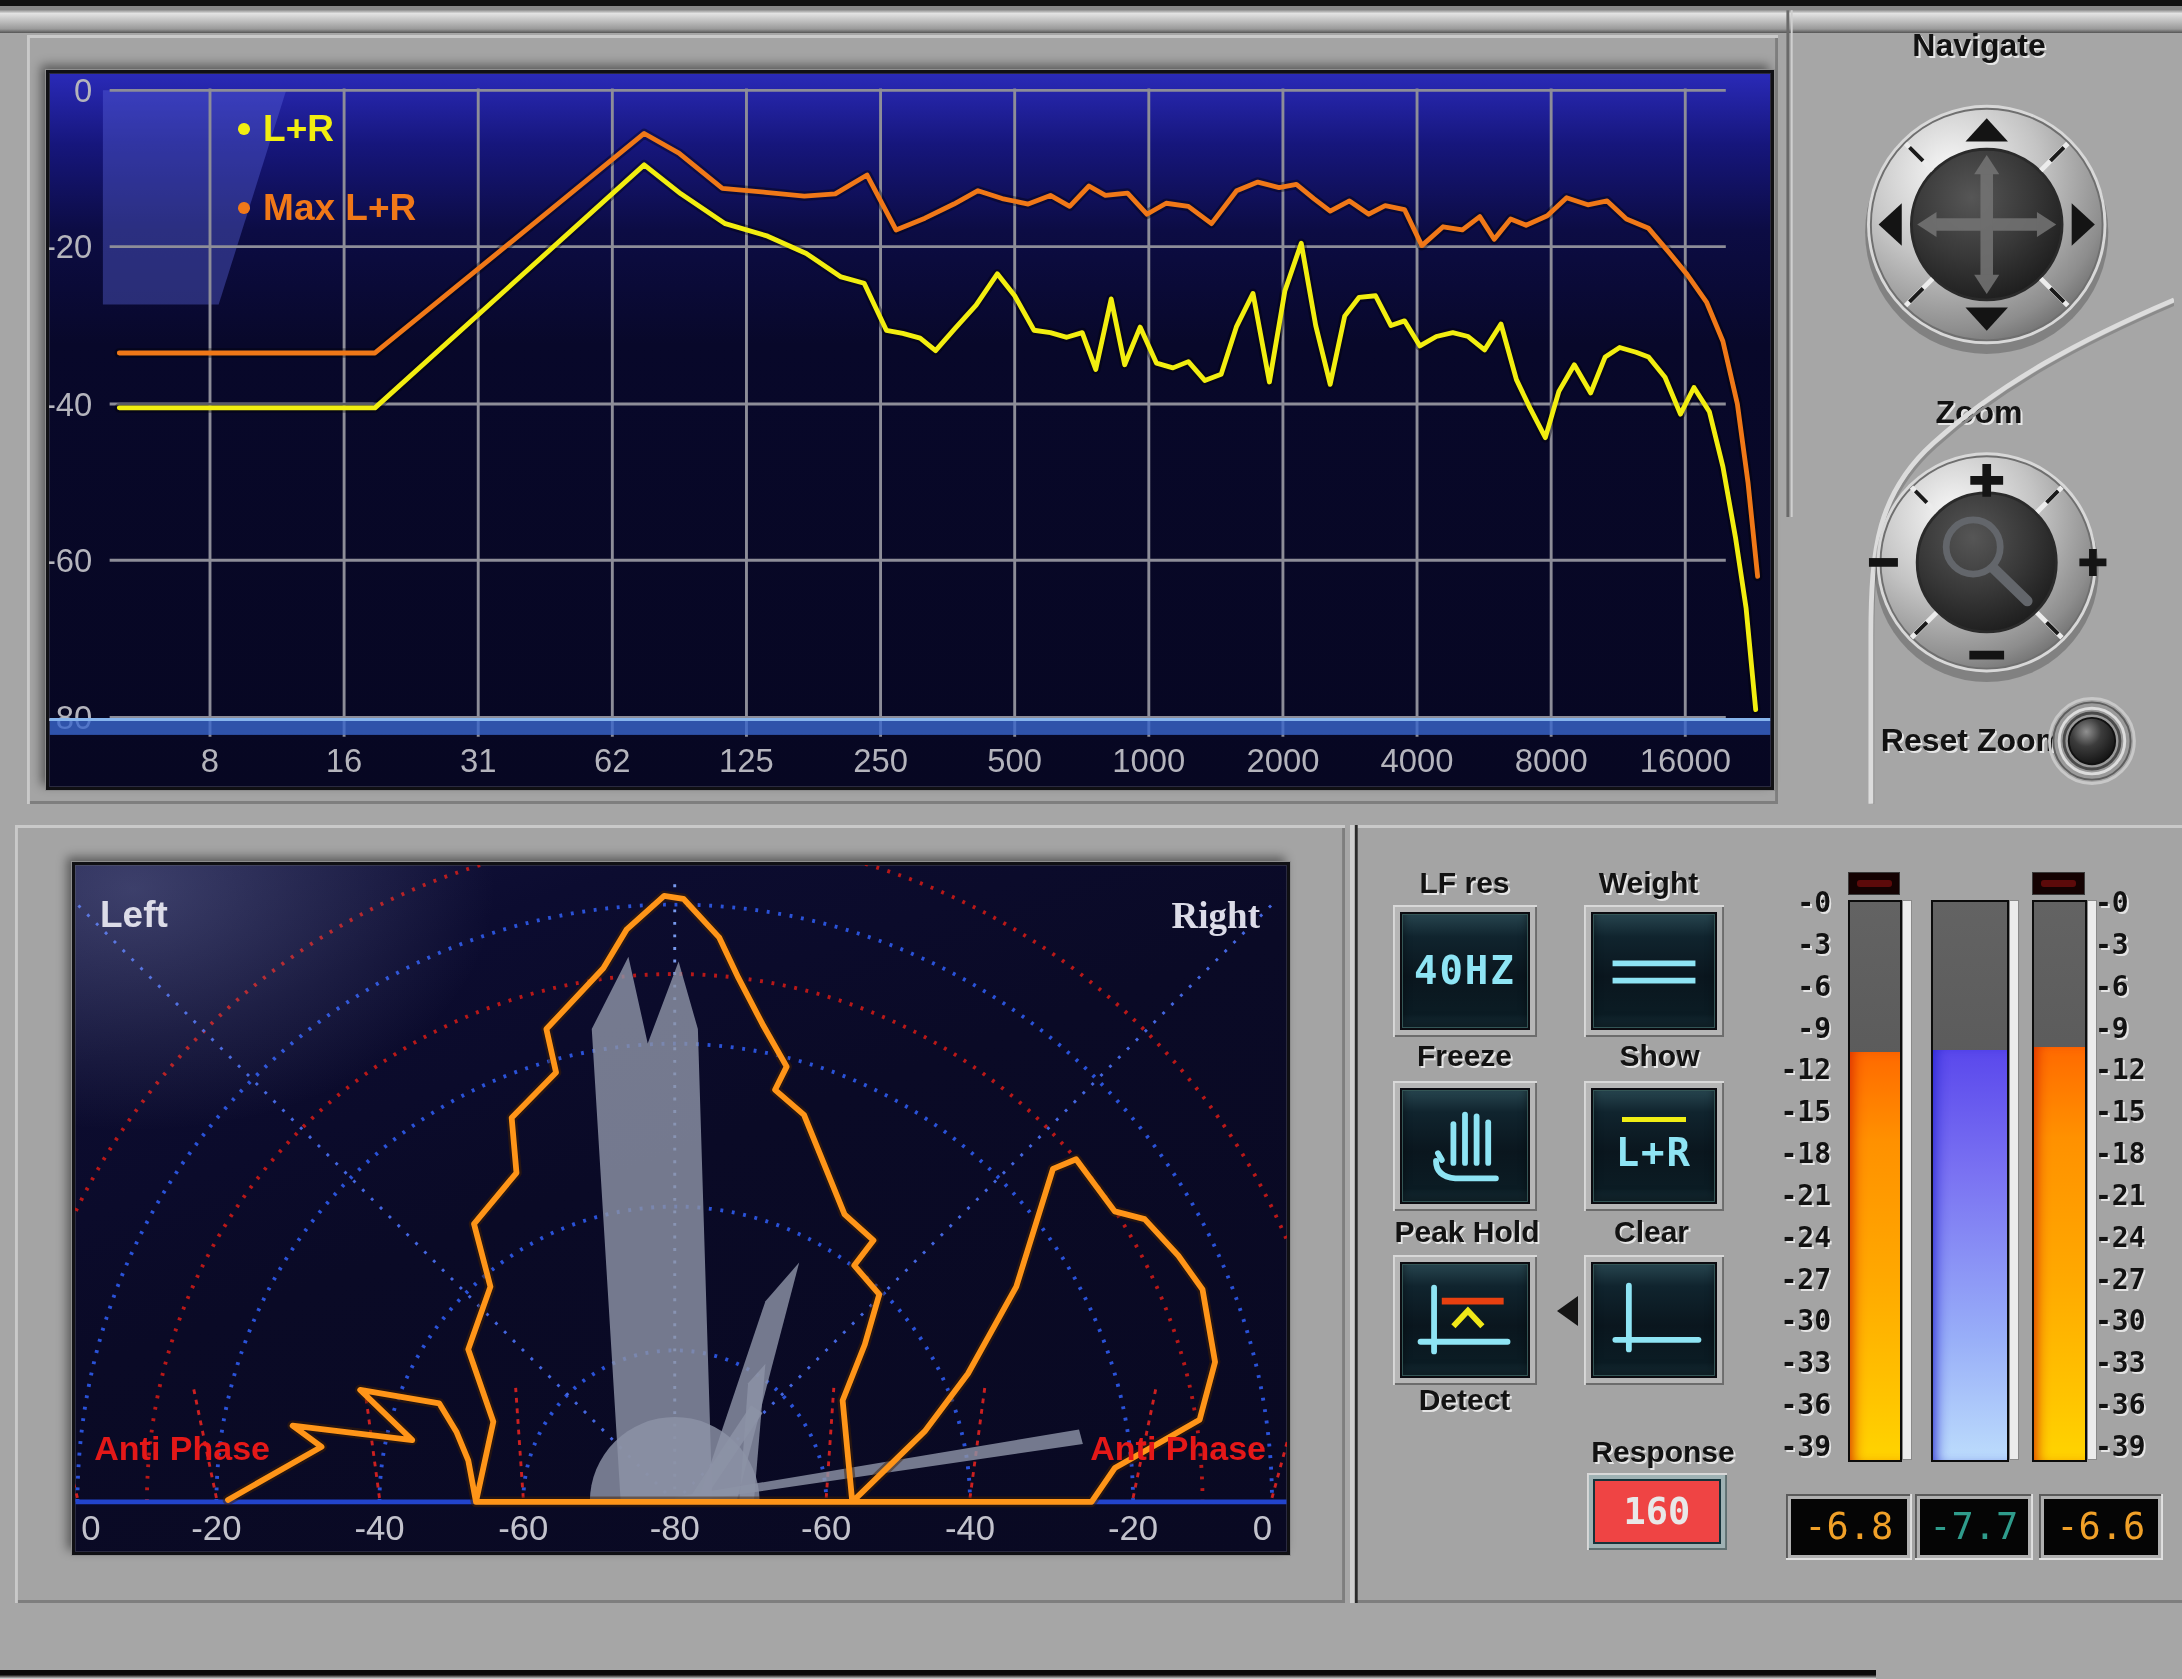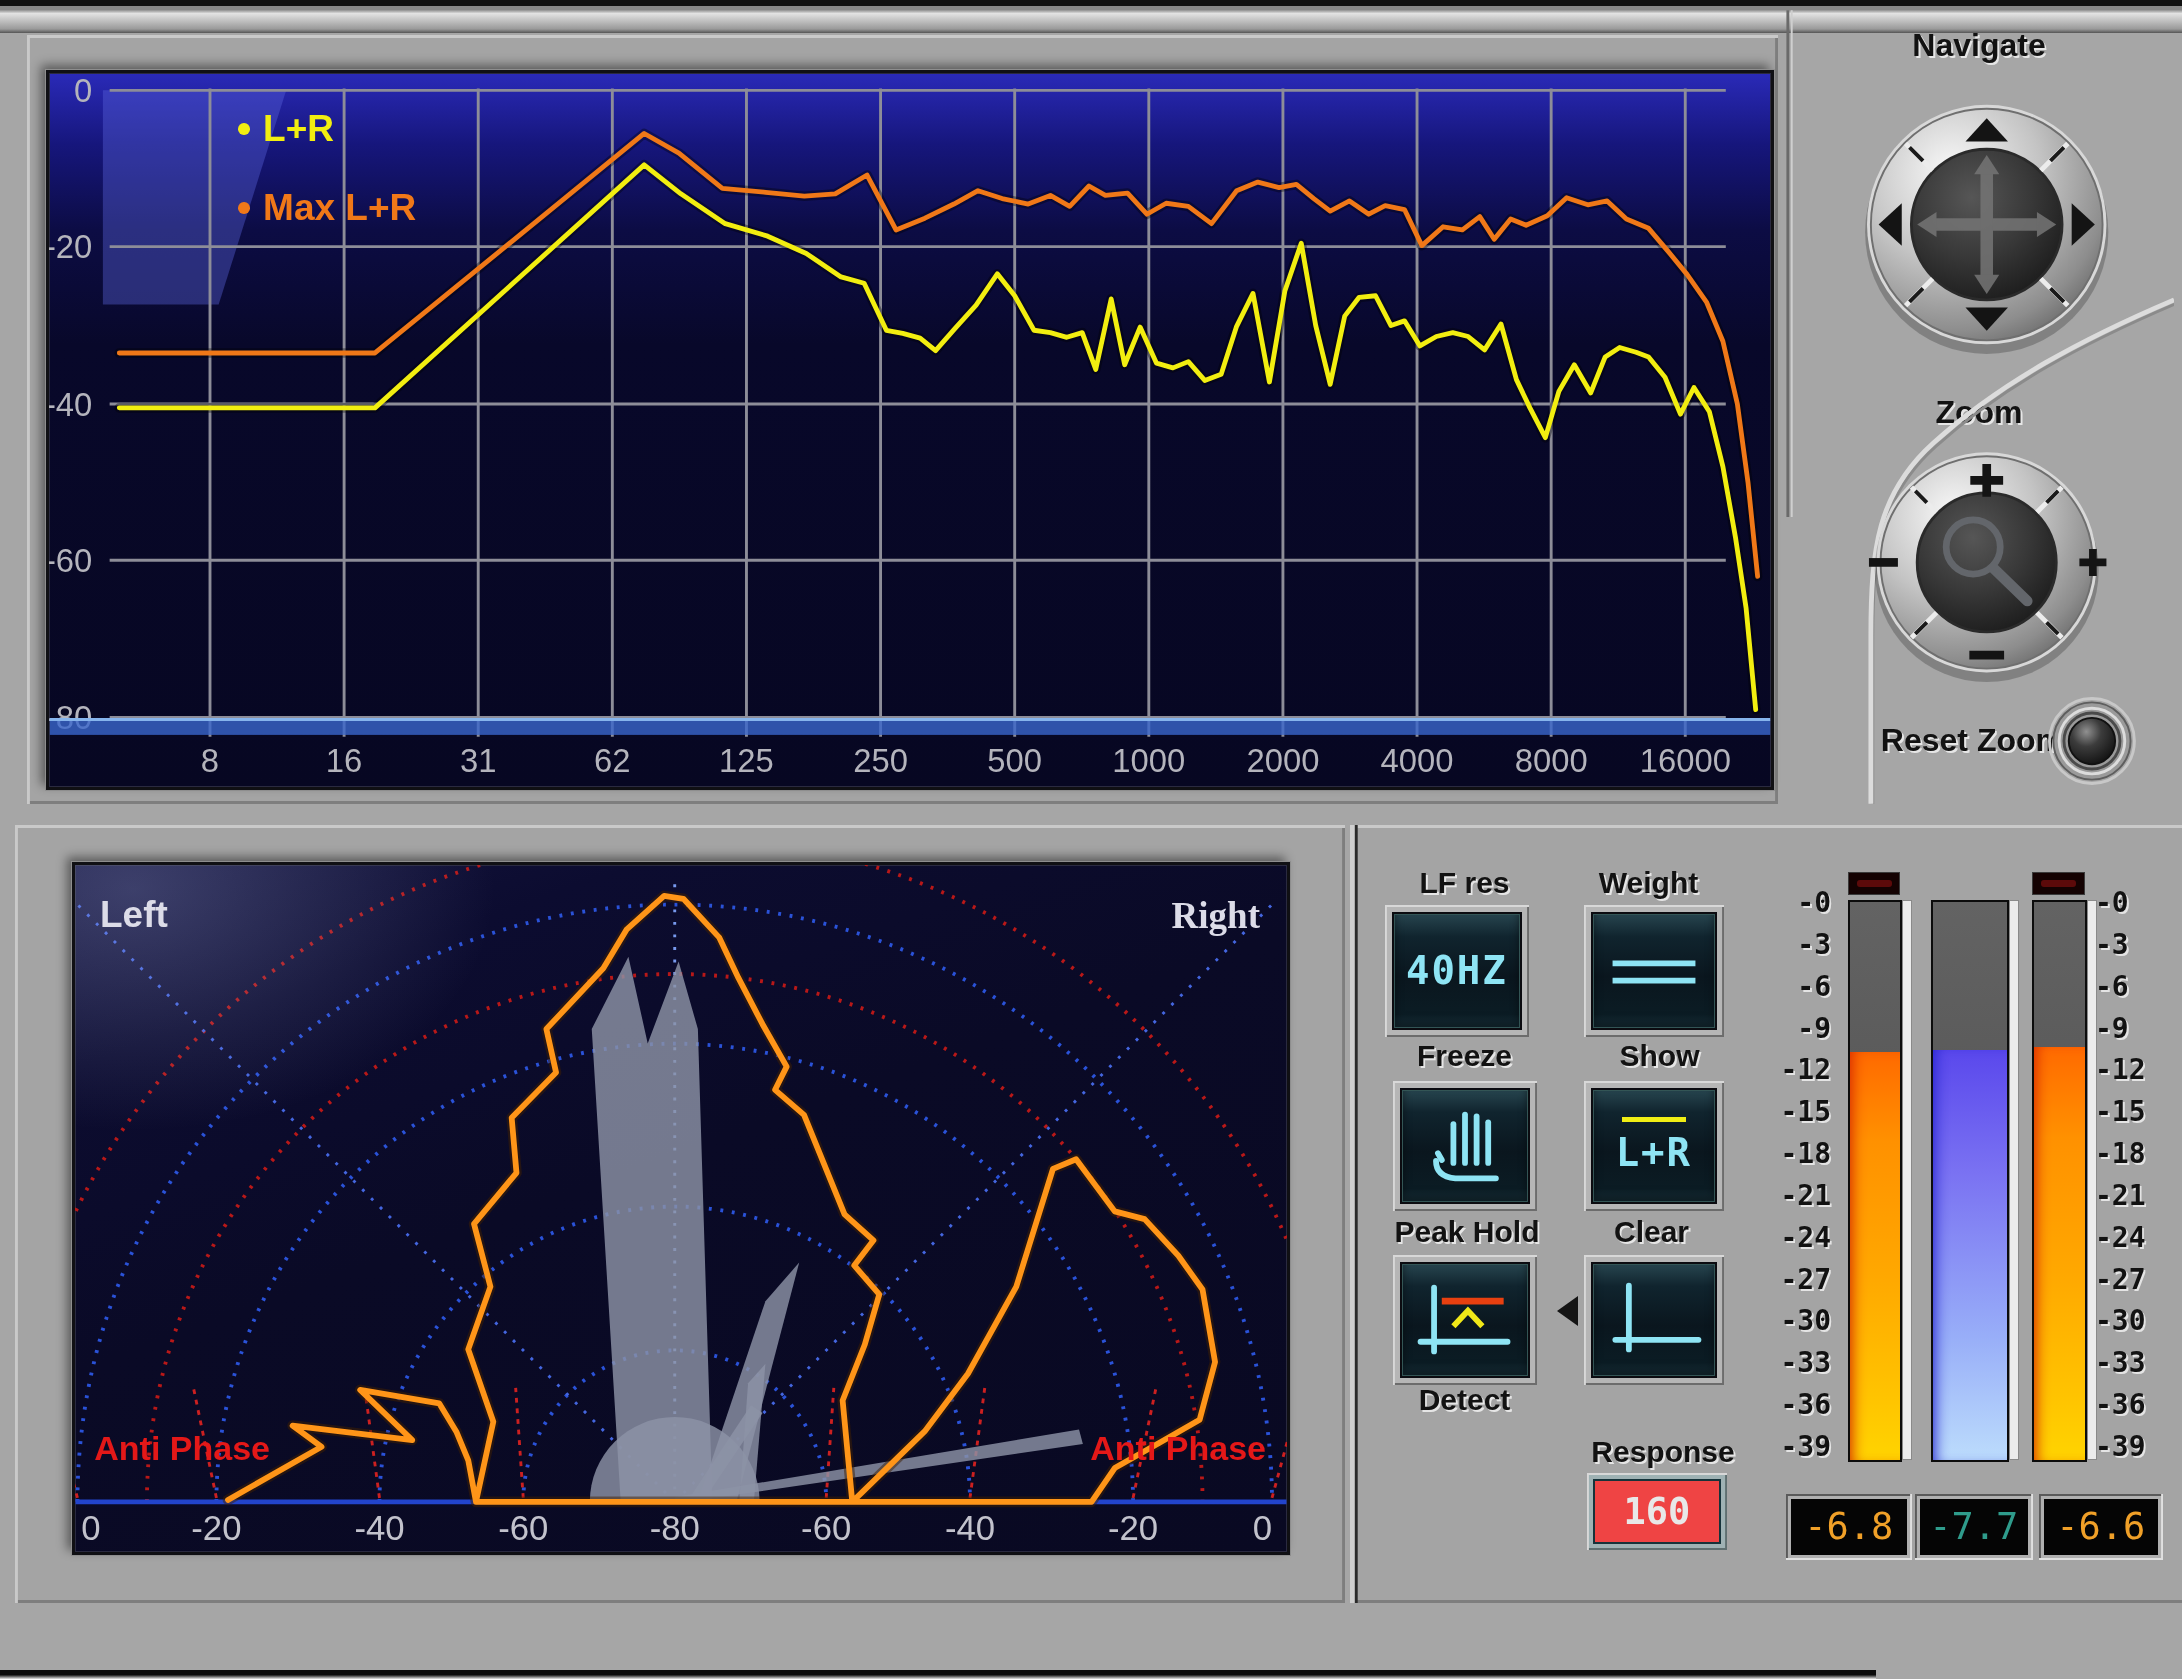--- a/index.html
+++ b/index.html
@@ -278,21 +278,21 @@
     <div class="sheen"></div>
     <div style="position:absolute;left:25px;top:29px;font-size:37px;color:#dcdce8;font-weight:bold;">Left</div>
     <div style="position:absolute;right:27px;top:29px;font-size:37px;color:#dcdce8;font-weight:bold;font-family:Liberation Serif, serif;">Right</div>
     <div style="position:absolute;left:19.3px;top:564px;font-size:34px;color:#e41818;font-weight:bold;">Anti Phase</div>
     <div style="position:absolute;right:21px;top:564px;font-size:34px;color:#e41818;font-weight:bold;">Anti Phase</div>
   </div>
 
   <div class="panel" style="left:1350px;top:825px;width:957px;height:778px;box-shadow:inset 4.8px 0 0 #cfcfcf, inset 7.7px 0 0 #2a2a2a, inset -2.9px -2.9px 0 #7e7e7e, inset 0 2.9px 0 #c9c9c9;">
 
     <div class="ctl-label emboss" style="left:39px;top:41px;width:151px;">LF res</div>
-    <div class="btn" style="left:35px;top:80px;width:130px;height:118px;">
+    <div class="btn" style="left:43px;top:80px;width:130px;height:118px;">
       <div class="btn-inner">
           <span class="lcdtxt">40HZ</span>
         </div>
     </div>
 
     <div class="ctl-label emboss" style="left:233px;top:41px;width:131px;">Weight</div>
     <div class="btn" style="left:234px;top:80px;width:126px;height:118px;">
       <div class="btn-inner">
         <svg width="106" height="58" viewBox="0 0 110 60" style="position:static;">
           <line x1="12" y1="22" x2="98" y2="22" stroke="#8ee4f4" stroke-width="6"></line>

